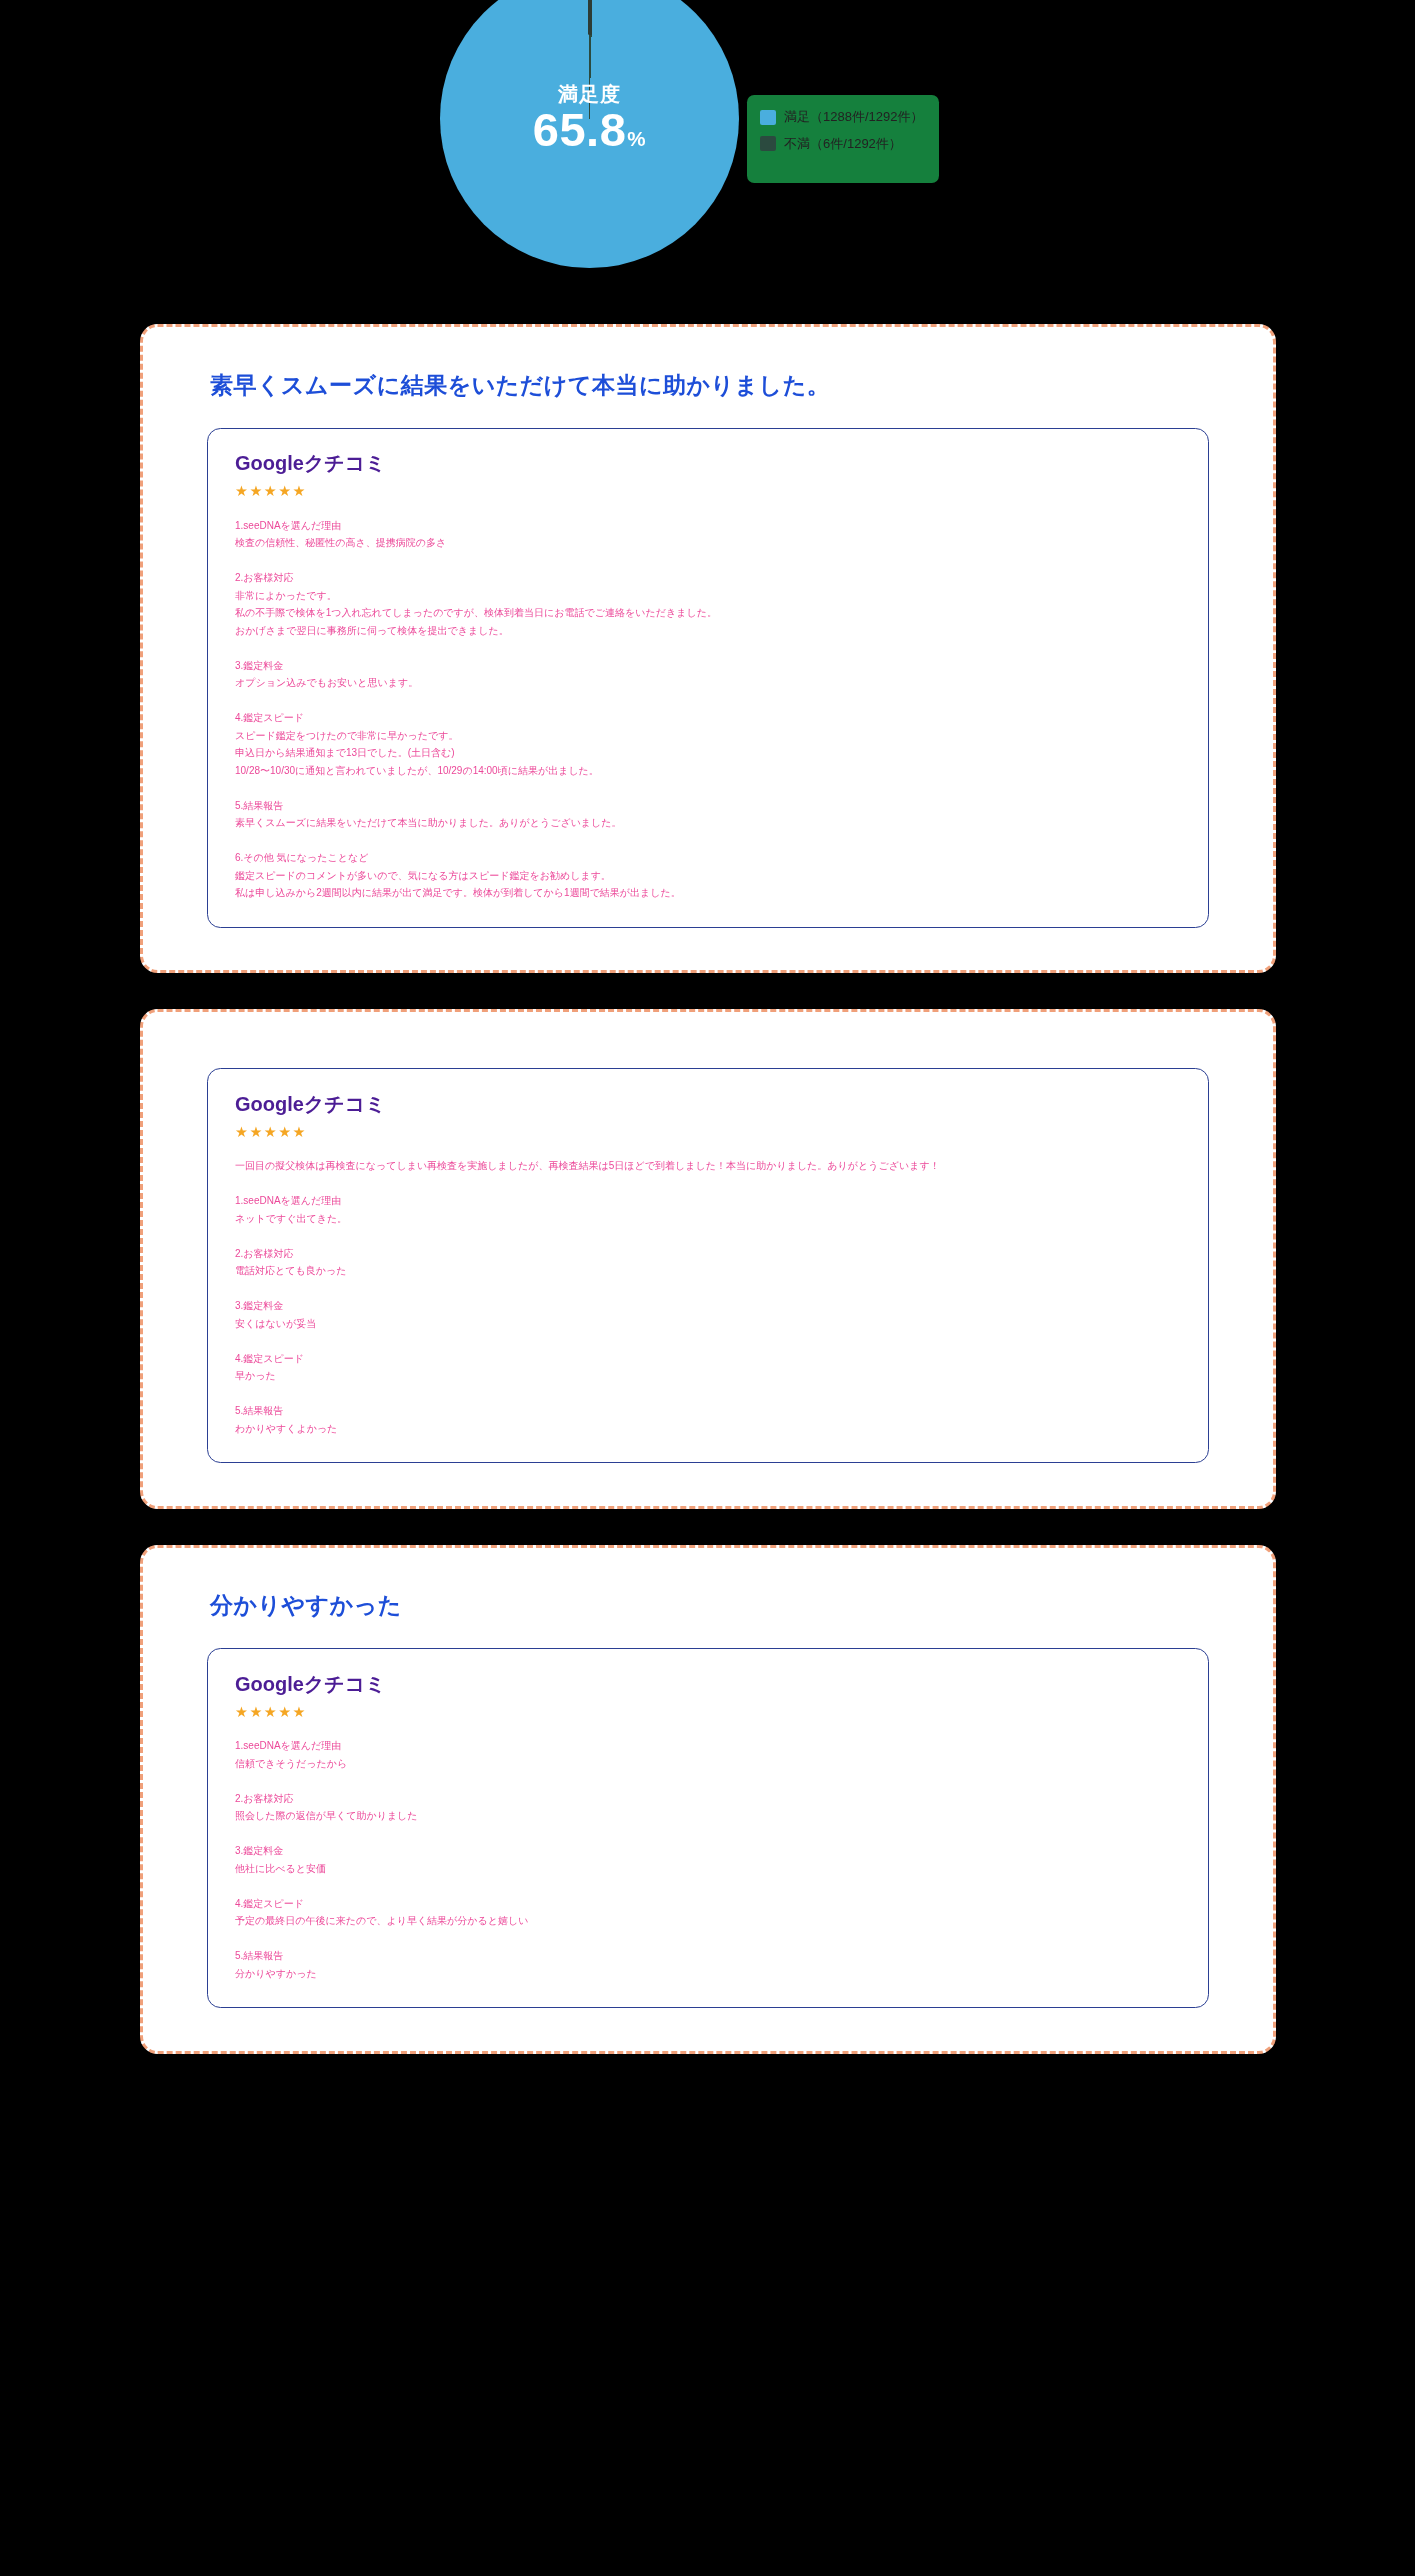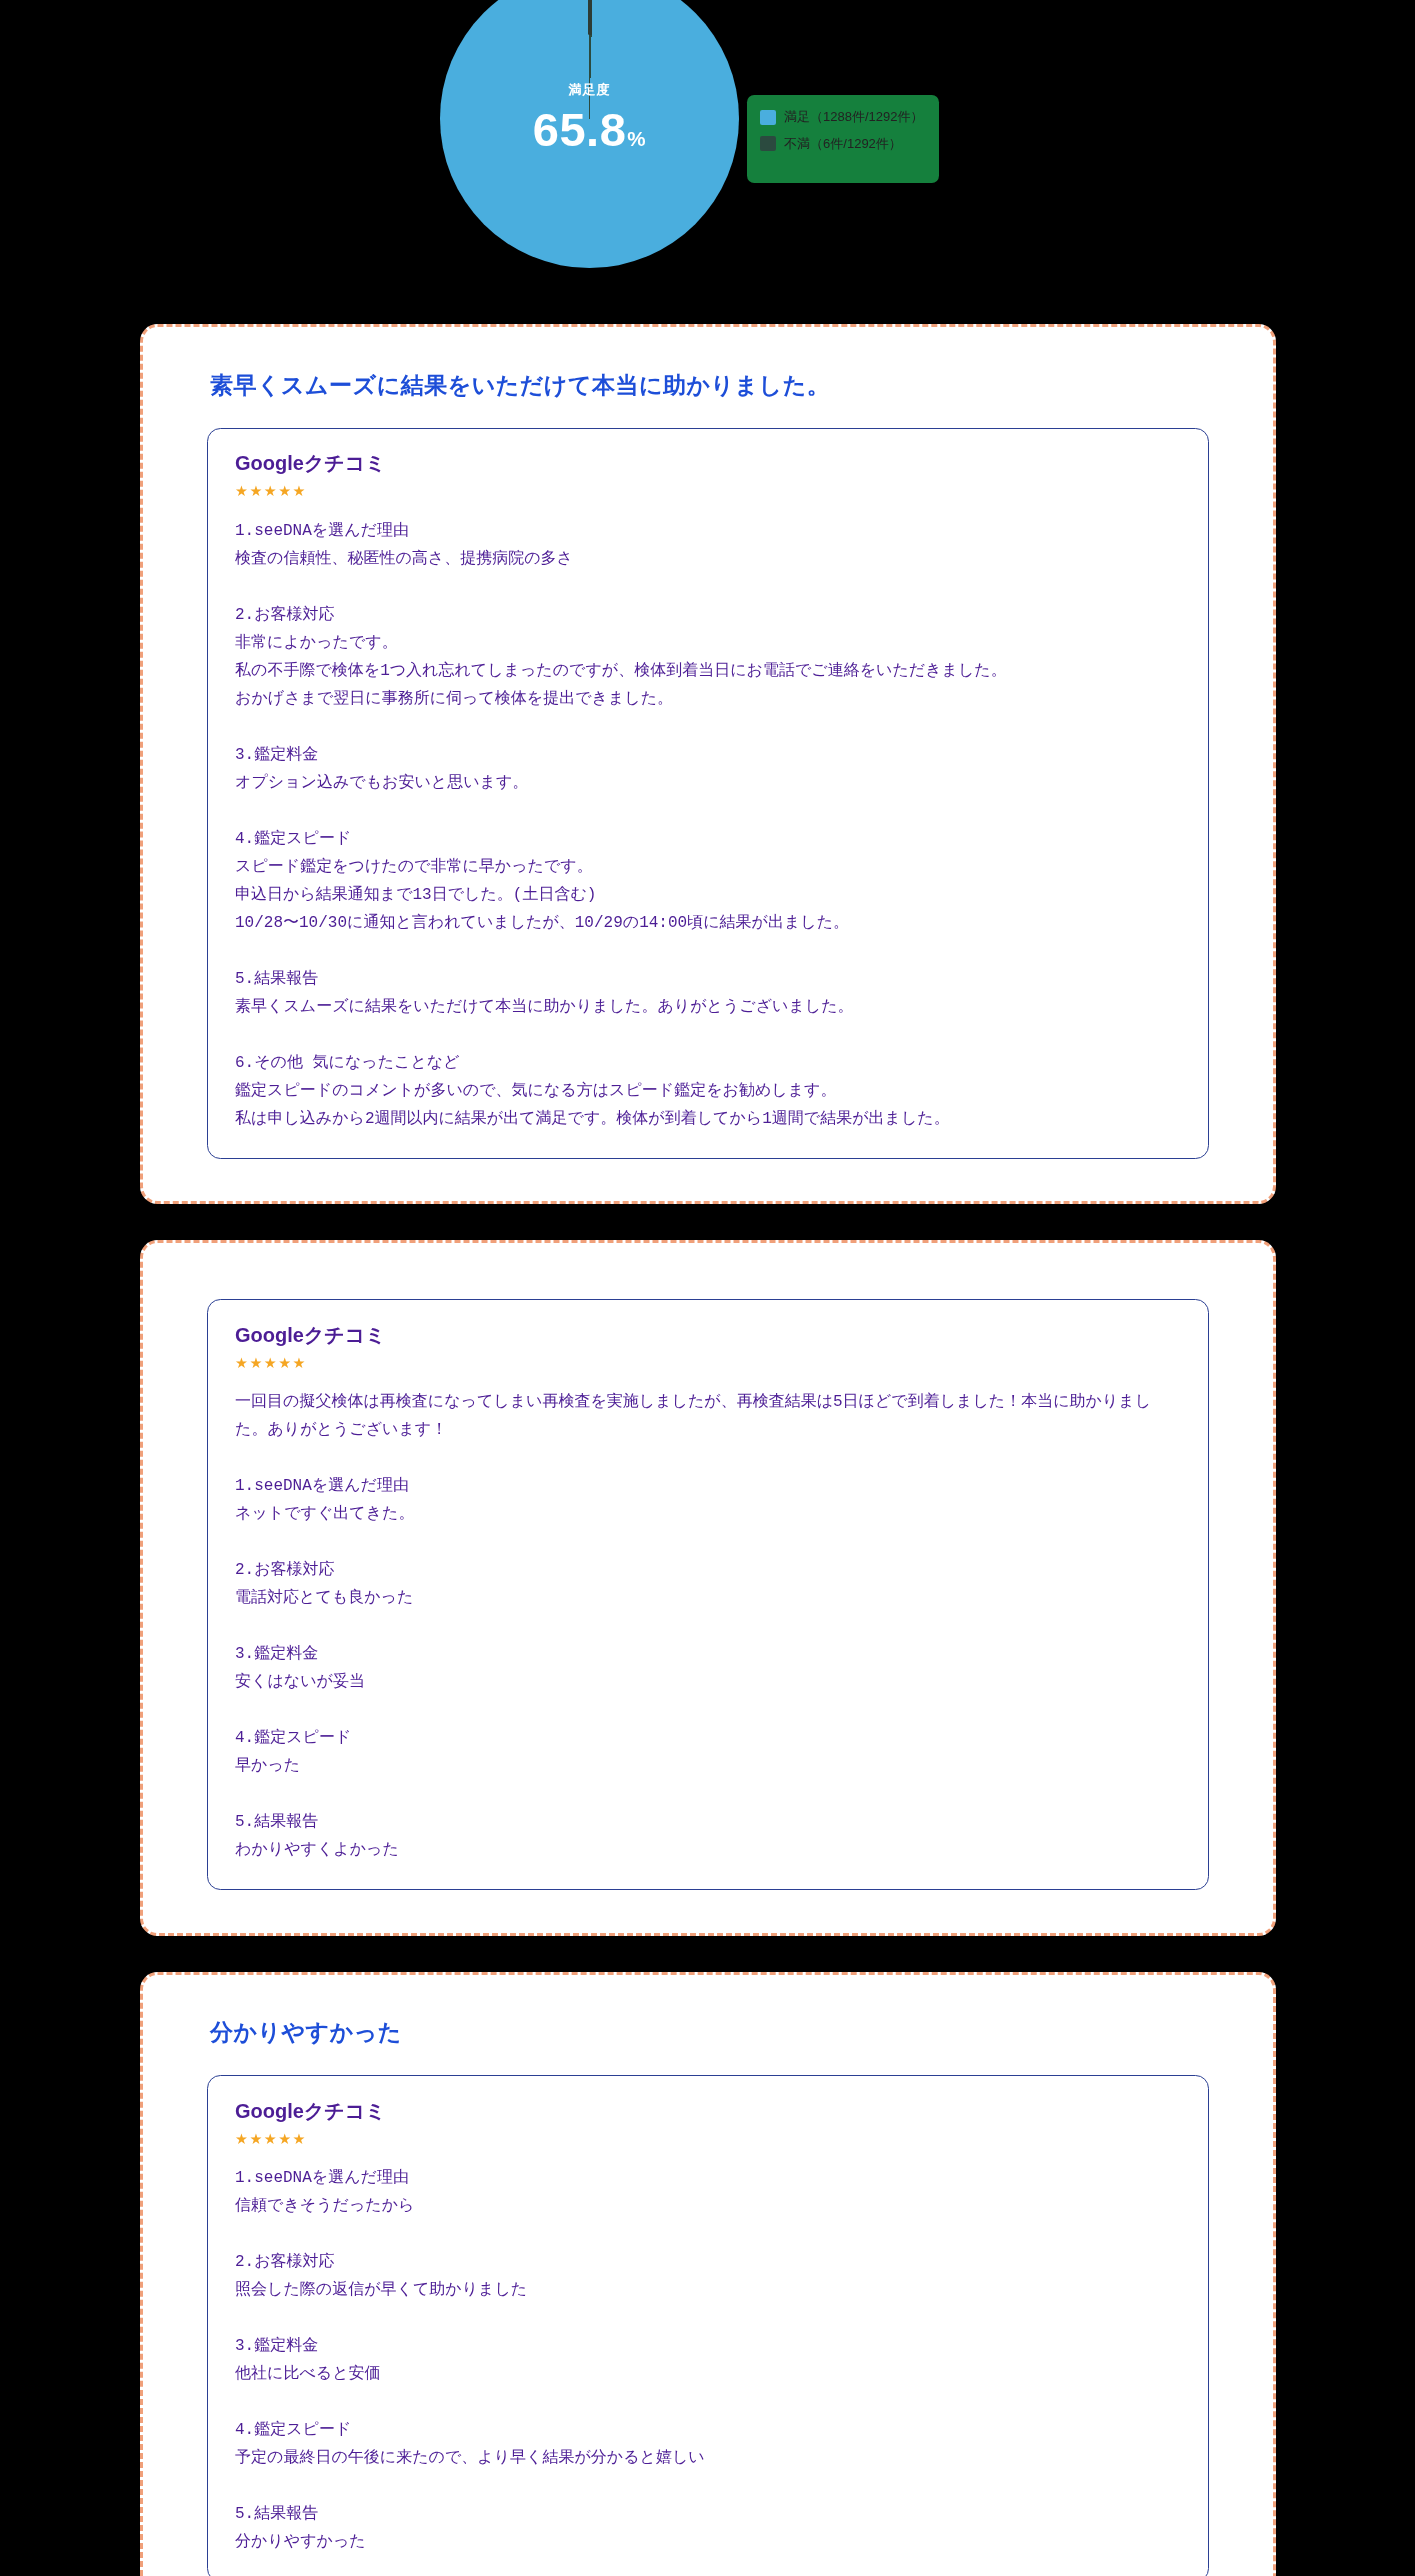--- a/index.html
+++ b/index.html
@@ -48,21 +48,21 @@
     background: #2d3c36;
     border-radius: 1.5px;
   }
   .donut-label {
     position: absolute;
     left: 0;
     top: 112px;
     width: 100%;
     text-align: center;
     color: #ffffff;
-    font-size: 13px;
+    font-size: 20px;
     font-weight: bold;
     letter-spacing: 1px;
   }
   .donut-value {
     position: absolute;
     left: 0;
     top: 133px;
     width: 100%;
     text-align: center;
     color: #ffffff;
@@ -134,25 +134,24 @@
     font-weight: bold;
     margin-bottom: 6.2px;
   }
   .stars {
     color: #f5a623;
     font-size: 14.4px;
     letter-spacing: 1.5px;
     margin-bottom: 17.5px;
   }
   .body-text {
-    font-size: 16px;
+    font-size: 10px;
     line-height: 1.75;
-    color: #4c1d95;
+    color: #ec4899;
     white-space: pre-wrap;
-    font-family: Liberation Mono, monospace;
   }
 
   
   #card-1 { margin-top: 5.2px; }
 </style>
 </head>
 <body>
 
 <div class="page">
 

